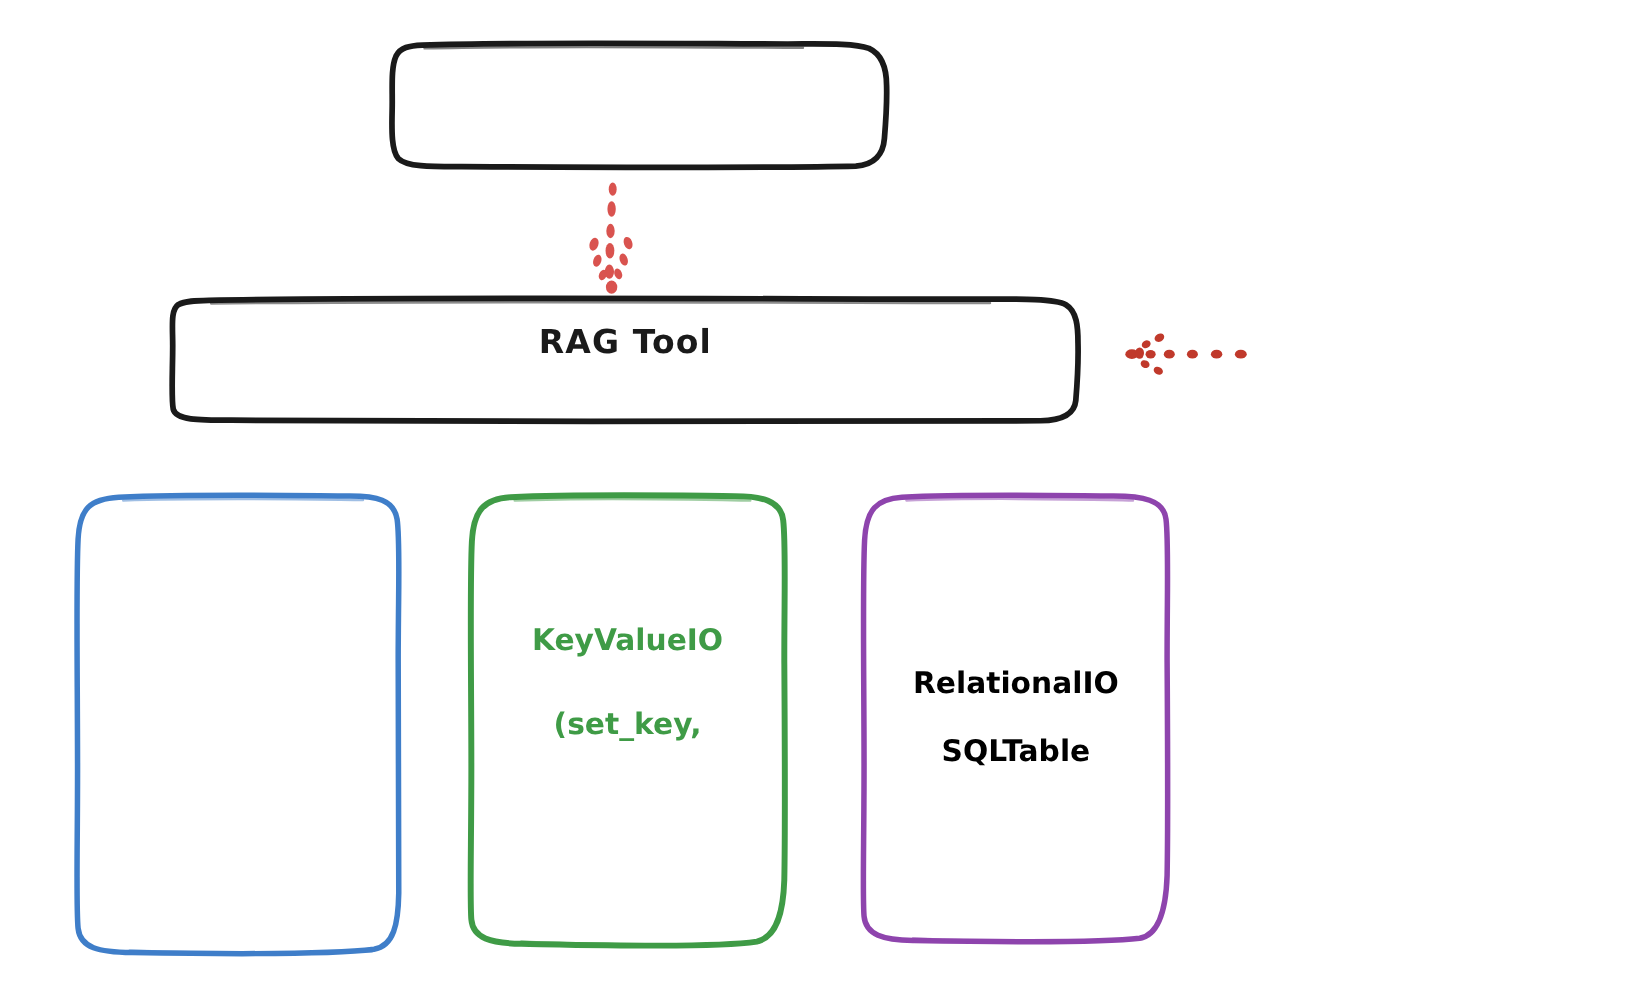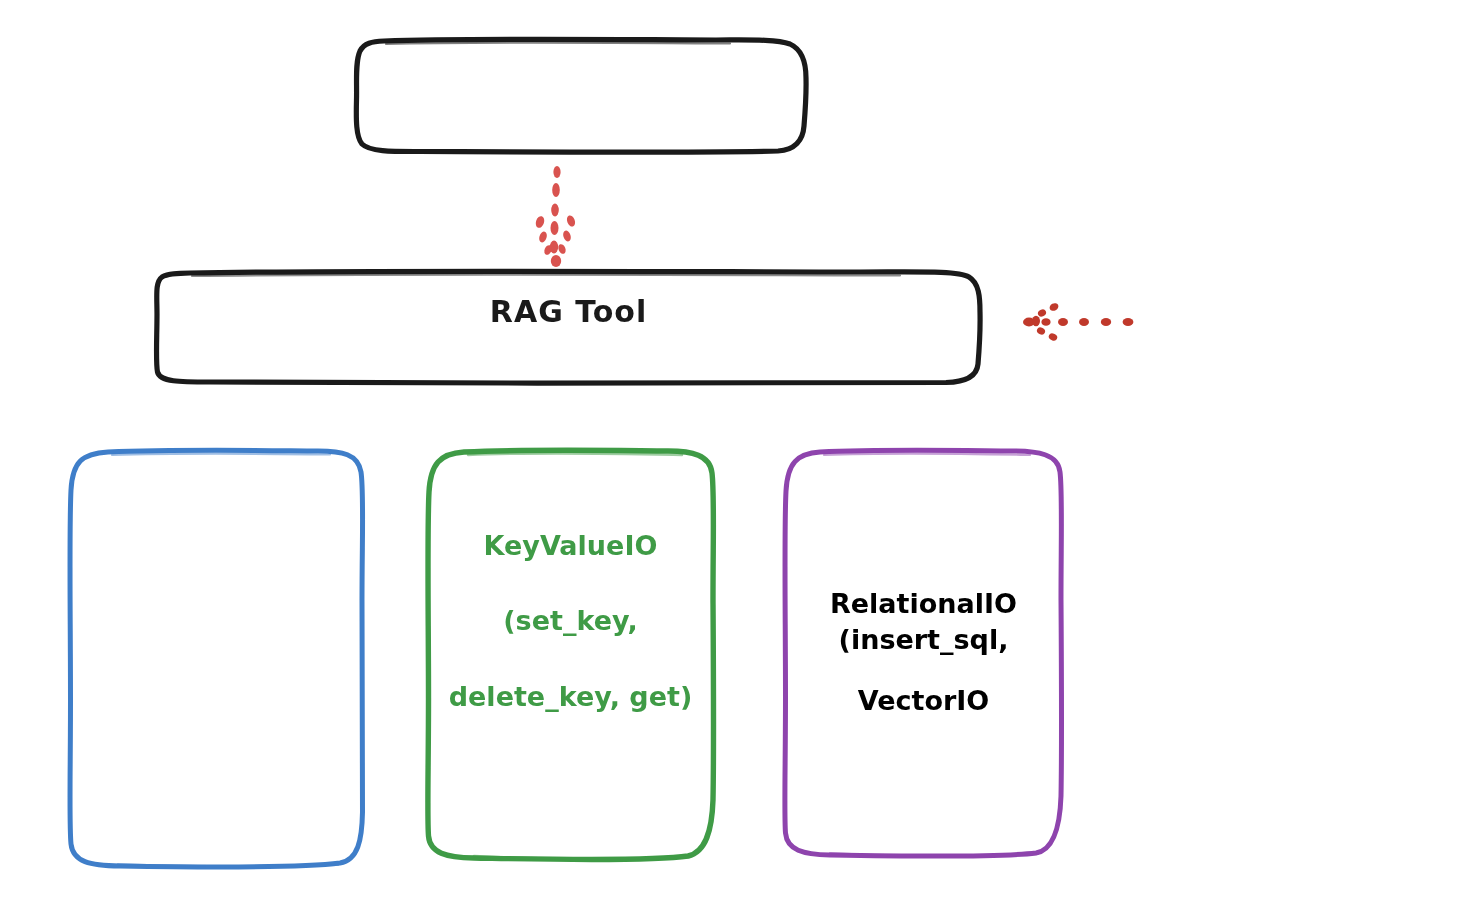--- a/index.html
+++ b/index.html
@@ -234,25 +234,23 @@
 
 
   <div class="node-label" id="ragtool-box">
     <span class="txt">RAG Tool</span>
   </div>
 
 
   <div class="card-label" id="keyvalue-card">
     <span>KeyValueIO</span>
     <span>(set_key,</span>
-    <span>delete_key, get)</span>
     <span class="spacer"></span>
   </div>
 
   <div class="card-label" id="relational-card">
     <span>RelationalIO</span>
-    <span>(insert_sql,</span>
     <span class="spacer"></span>
-    <span>VectorIO</span>
+    <span>SQLTable</span>
   </div>
 
 
 </div>
 
 </body></html>

